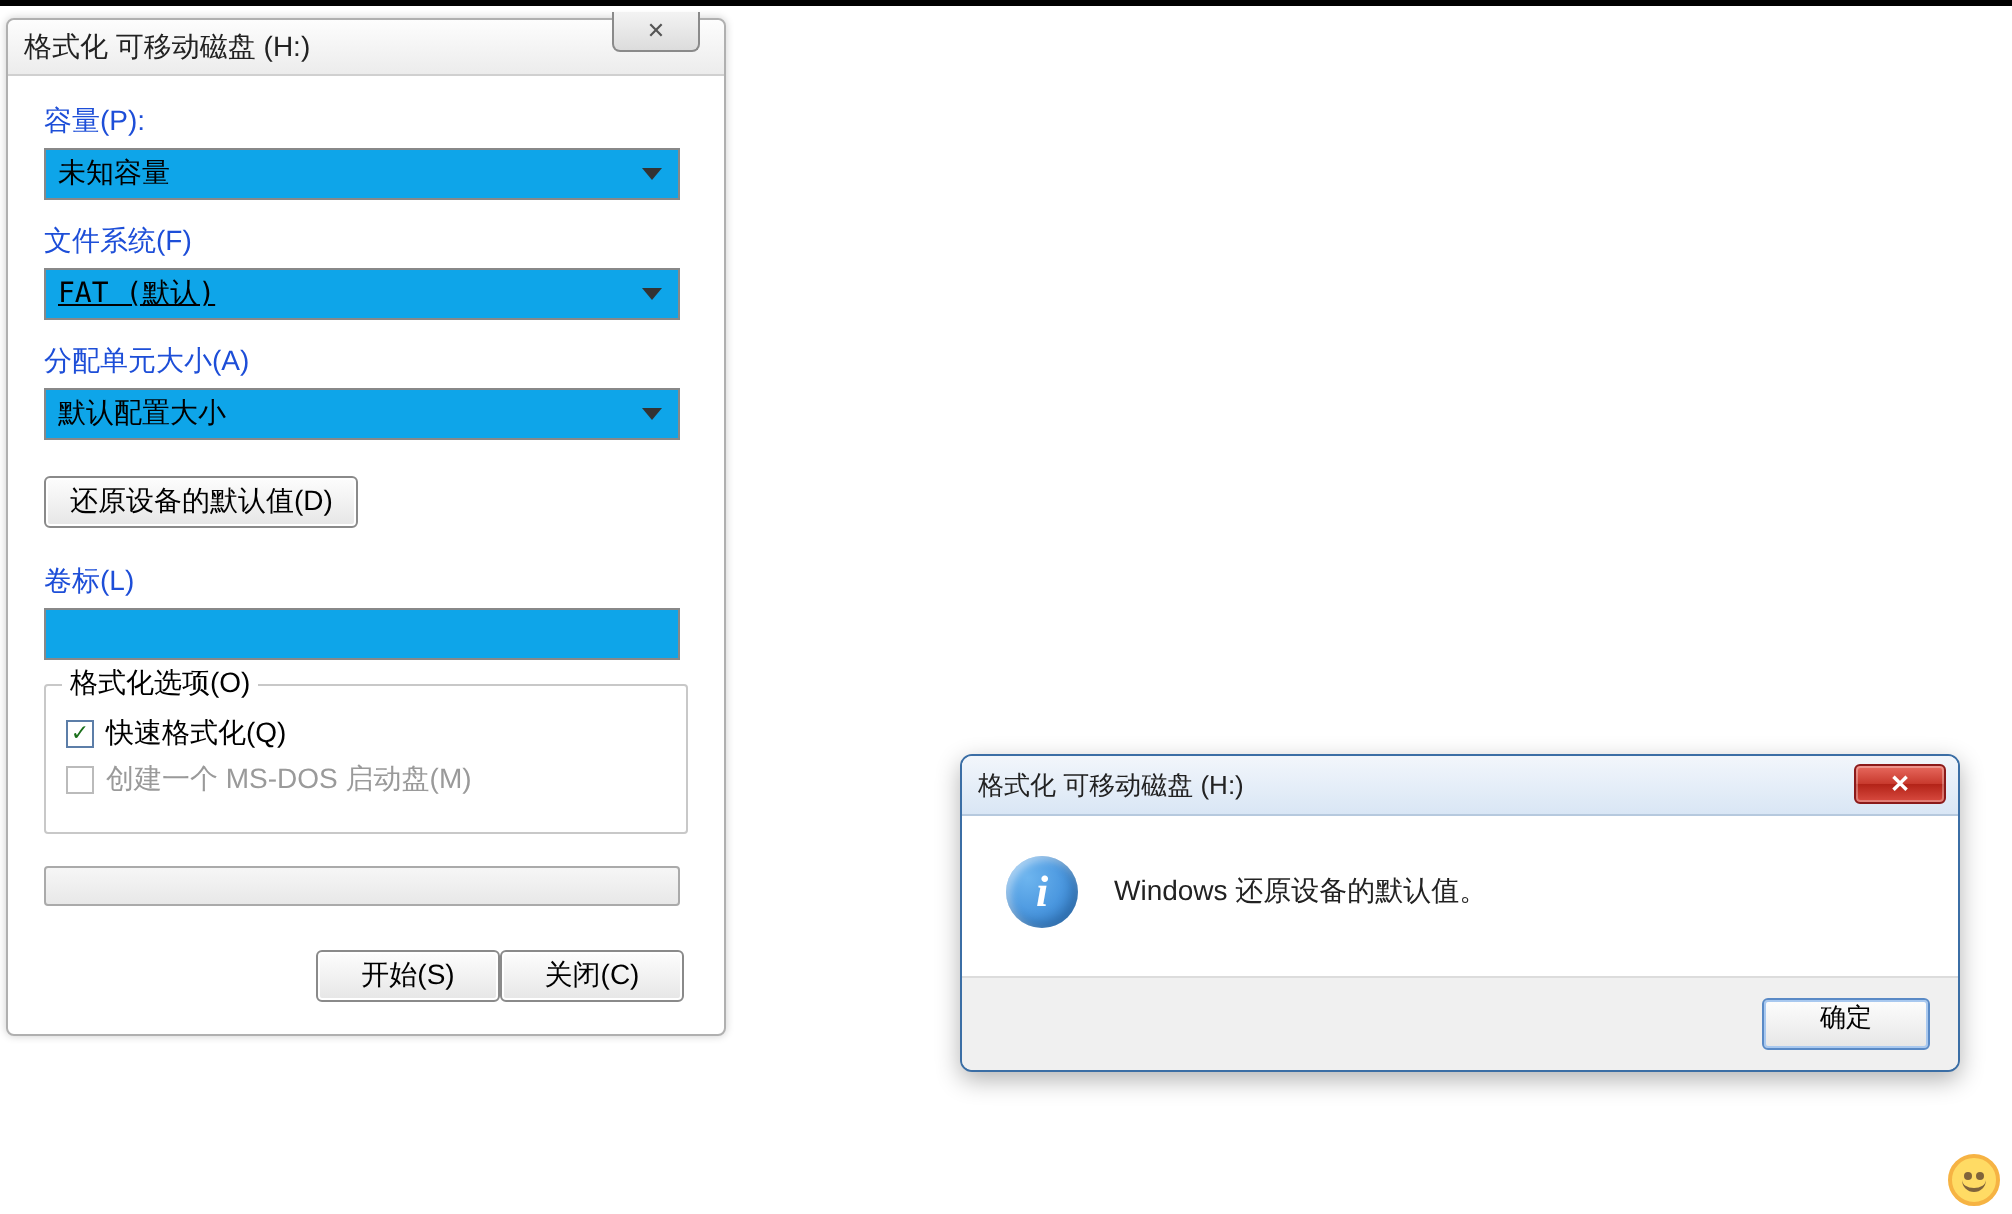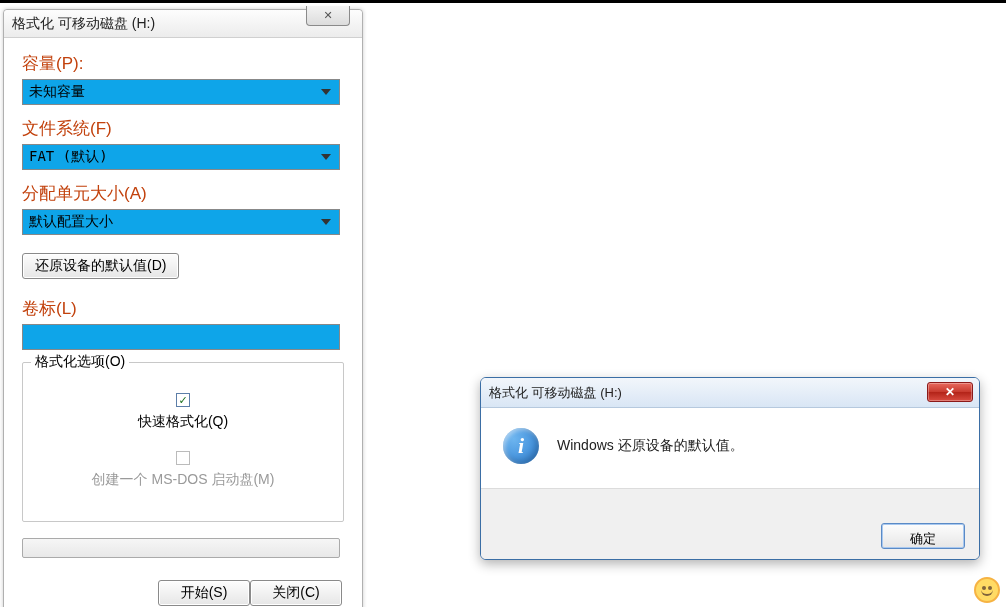--- a/index.html
+++ b/index.html
@@ -47,42 +47,42 @@
     background: linear-gradient(#f3f3f3,#dcdcdc);
     display: flex;
     align-items: center;
     justify-content: center;
     font-family: "Segoe UI", sans-serif;
     font-size: 11px;
     color: #555;
     cursor: default;
   }
   .fd-body { padding: 14px 18px 16px 18px; }
-  .fd-label { font-size: 17px; color: #c2410c; margin-bottom: 4px; display: block; }
+  .fd-label { font-size: 14px; color: #1d4ed8; margin-bottom: 4px; display: block; }
   .fd-select, .fd-input {
     width: 318px;
     height: 26px;
     border: 1px solid #888;
     background: #0ea5e9;
     font-size: 14px;
     padding: 0 6px;
     margin-bottom: 12px;
     display: flex;
     align-items: center;
     justify-content: space-between;
     cursor: default;
   }
   .fd-select .arrow {
     width: 0; height: 0;
     border-left: 5px solid transparent;
     border-right: 5px solid transparent;
     border-top: 6px solid #333;
     margin-right: 2px;
   }
-  .fd-select.sel-fat { font-family: "Consolas","SimSun",monospace; }
+  .fd-select.sel-fat { font-family: "Consolas","SimSun",monospace; text-decoration: underline; }
   .fd-button {
     display: inline-flex;
     align-items: center;
     justify-content: center;
     height: 26px;
     padding: 0 12px;
     border: 1px solid #8a8a8a;
     border-radius: 3px;
     background: linear-gradient(#fdfdfd,#e6e6e6);
     font-size: 14px;
@@ -105,22 +105,21 @@
     left: 8px;
     background: #fff;
     padding: 0 4px;
     font-size: 14px;
   }
   .fd-check-row {
     display: flex;
     align-items: center;
     gap: 6px;
     font-size: 14px;
-    margin: 20px 0;
-    flex-direction: column;
+    margin: 5px 0;
   }
   .fd-check {
     width: 14px; height: 14px;
     border: 1px solid #5c7ea8;
     background: #fff;
     display: inline-flex;
     align-items: center;
     justify-content: center;
   }
   .fd-check.checked::after {
@@ -216,25 +215,24 @@
     justify-content: flex-end;
   }
   .mb-button {
     min-width: 84px;
     height: 26px;
     border: 1px solid #5a8ac6;
     border-radius: 3px;
     background: linear-gradient(#fdfdfd,#e6e6e6);
     font-size: 13px;
     display: inline-flex;
-    align-items: flex-end;
+    align-items: flex-start;
     justify-content: center;
     box-shadow: 0 0 0 1px #a8c8ef inset;
     cursor: default;
-    margin-top: 24px;
   }
 
   
   .watermark {
     position: absolute;
     right: 6px;
     bottom: 4px;
     display: flex;
     align-items: center;
     gap: 4px;

